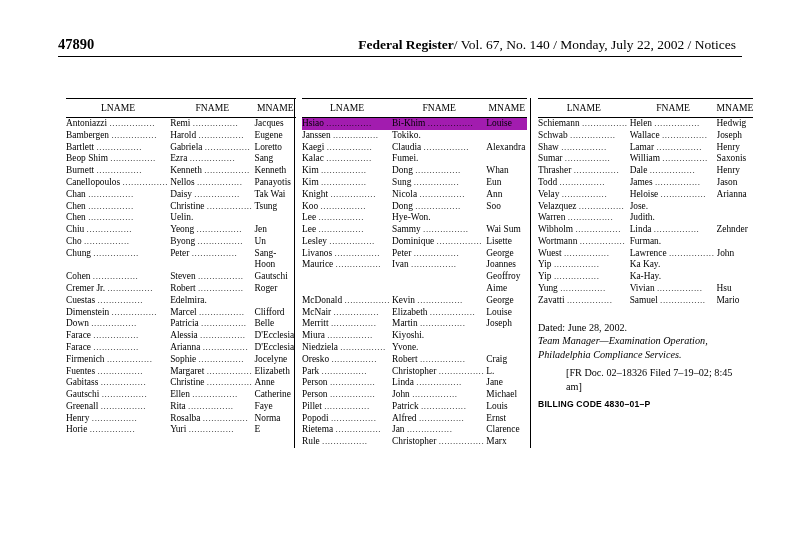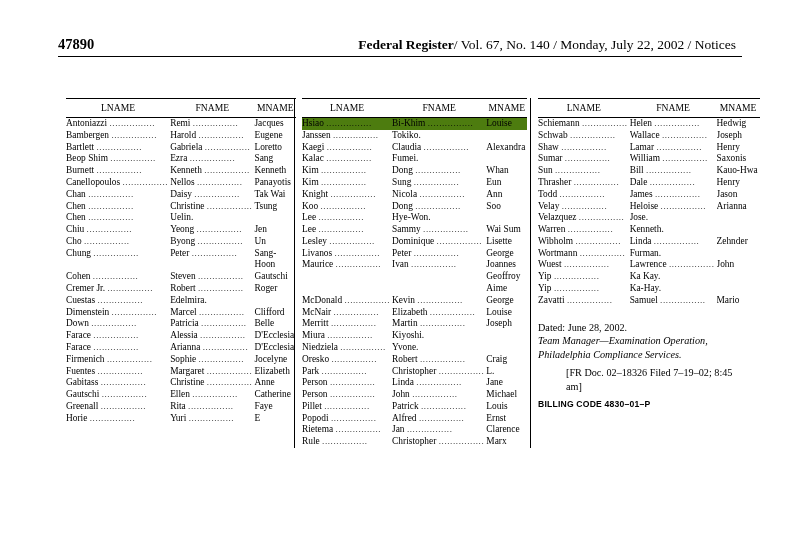--- a/index.html
+++ b/index.html
@@ -100,21 +100,21 @@
   }
   table.names td.c-lname { width: 36%; }
   table.names td.c-fname { width: 35%; }
   table.names td.c-mname { width: 29%; }
   .dots {
     color: #000;
     letter-spacing: 0.6px;
     font-size: 9px;
   }
   tr.highlight td {
-    background: #4d7c0f;
+    background: #a21caf;
   }
   
   .closing {
     margin-top: 14px;
     font-size: 10px;
     line-height: 13.5px;
   }
   .closing .dated {
     font-family: "Liberation Serif", serif;
     font-size: 10.2px;
@@ -283,20 +283,25 @@
             </tr>
             <tr>
               <td class="c-lname"><span>Gautschi </span><span class="dots">................</span></td>
               <td class="c-fname"><span>Ellen </span><span class="dots">................</span></td>
               <td class="c-mname"><span>Catherine </span></td>
             </tr>
             <tr>
               <td class="c-lname"><span>Greenall </span><span class="dots">................</span></td>
               <td class="c-fname"><span>Rita </span><span class="dots">................</span></td>
               <td class="c-mname"><span>Faye </span></td>
+            </tr>
+            <tr>
+              <td class="c-lname"><span>Henry </span><span class="dots">................</span></td>
+              <td class="c-fname"><span>Rosalba </span><span class="dots">................</span></td>
+              <td class="c-mname"><span>Norma </span></td>
             </tr>
             <tr>
               <td class="c-lname"><span>Horie </span><span class="dots">................</span></td>
               <td class="c-fname"><span>Yuri </span><span class="dots">................</span></td>
               <td class="c-mname"><span>E </span></td>
             </tr>
           </tbody>
       </table>
     </div>
 
@@ -480,25 +485,20 @@
               <td class="c-lname"><span>Shaw </span><span class="dots">................</span></td>
               <td class="c-fname"><span>Lamar </span><span class="dots">................</span></td>
               <td class="c-mname"><span>Henry </span></td>
             </tr>
             <tr>
               <td class="c-lname"><span>Sumar </span><span class="dots">................</span></td>
               <td class="c-fname"><span>William </span><span class="dots">................</span></td>
               <td class="c-mname"><span>Saxonis </span></td>
             </tr>
             <tr>
-              <td class="c-lname"><span>Sun </span><span class="dots">................</span></td>
-              <td class="c-fname"><span>Bill </span><span class="dots">................</span></td>
-              <td class="c-mname"><span>Kauo-Hwa </span></td>
-            </tr>
-            <tr>
               <td class="c-lname"><span>Thrasher </span><span class="dots">................</span></td>
               <td class="c-fname"><span>Dale </span><span class="dots">................</span></td>
               <td class="c-mname"><span>Henry </span></td>
             </tr>
             <tr>
               <td class="c-lname"><span>Todd </span><span class="dots">................</span></td>
               <td class="c-fname"><span>James </span><span class="dots">................</span></td>
               <td class="c-mname"><span>Jason </span></td>
             </tr>
             <tr>
@@ -506,21 +506,21 @@
               <td class="c-fname"><span>Heloise </span><span class="dots">................</span></td>
               <td class="c-mname"><span>Arianna </span></td>
             </tr>
             <tr>
               <td class="c-lname"><span>Velazquez </span><span class="dots">................</span></td>
               <td class="c-fname"><span>Jose. </span></td>
               <td class="c-mname">&nbsp;</td>
             </tr>
             <tr>
               <td class="c-lname"><span>Warren </span><span class="dots">................</span></td>
-              <td class="c-fname"><span>Kenneth. </span></td>
+              <td class="c-fname"><span>Judith. </span></td>
               <td class="c-mname">&nbsp;</td>
             </tr>
             <tr>
               <td class="c-lname"><span>Wibholm </span><span class="dots">................</span></td>
               <td class="c-fname"><span>Linda </span><span class="dots">................</span></td>
               <td class="c-mname"><span>Zehnder </span></td>
             </tr>
             <tr>
               <td class="c-lname"><span>Wortmann </span><span class="dots">................</span></td>
               <td class="c-fname"><span>Furman. </span></td>
@@ -533,20 +533,25 @@
             </tr>
             <tr>
               <td class="c-lname"><span>Yip </span><span class="dots">................</span></td>
               <td class="c-fname"><span>Ka Kay. </span></td>
               <td class="c-mname">&nbsp;</td>
             </tr>
             <tr>
               <td class="c-lname"><span>Yip </span><span class="dots">................</span></td>
               <td class="c-fname"><span>Ka-Hay. </span></td>
               <td class="c-mname">&nbsp;</td>
+            </tr>
+            <tr>
+              <td class="c-lname"><span>Yung </span><span class="dots">................</span></td>
+              <td class="c-fname"><span>Vivian </span><span class="dots">................</span></td>
+              <td class="c-mname"><span>Hsu </span></td>
             </tr>
             <tr>
               <td class="c-lname"><span>Zavatti </span><span class="dots">................</span></td>
               <td class="c-fname"><span>Samuel </span><span class="dots">................</span></td>
               <td class="c-mname"><span>Mario </span></td>
             </tr>
           </tbody>
       </table>
       <div class="closing">
         <div class="dated">Dated: June 28, 2002.</div>

